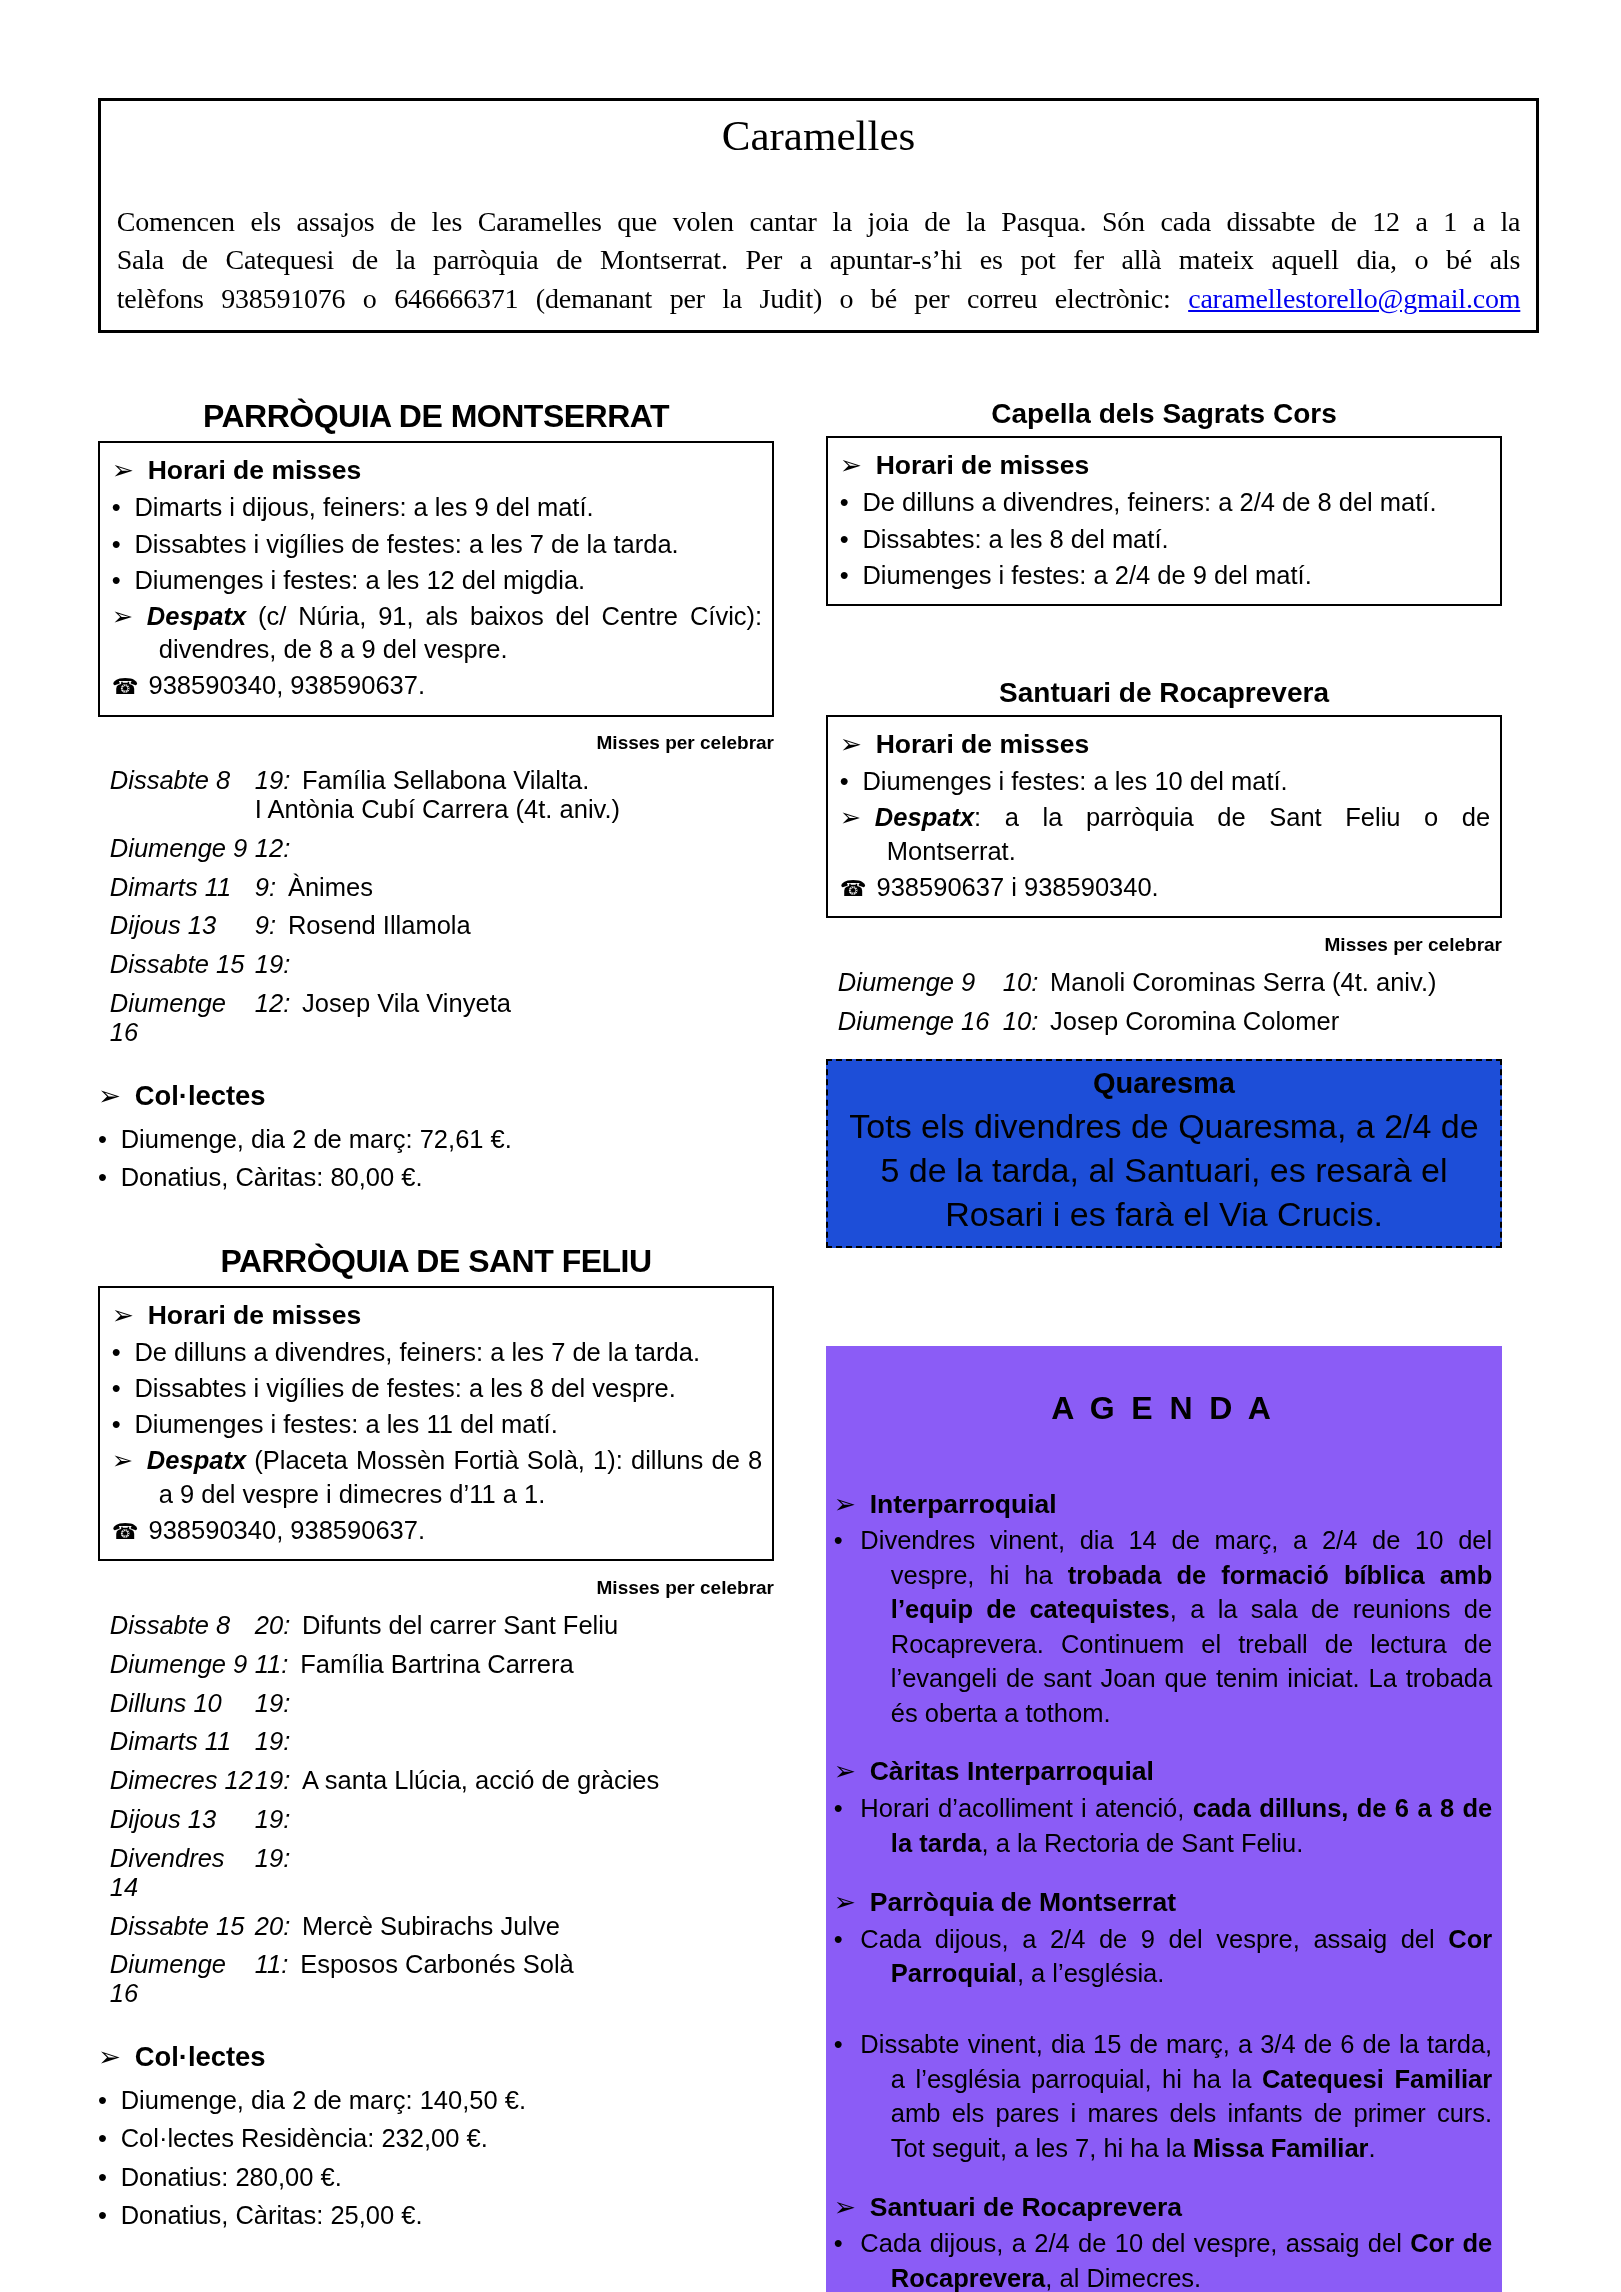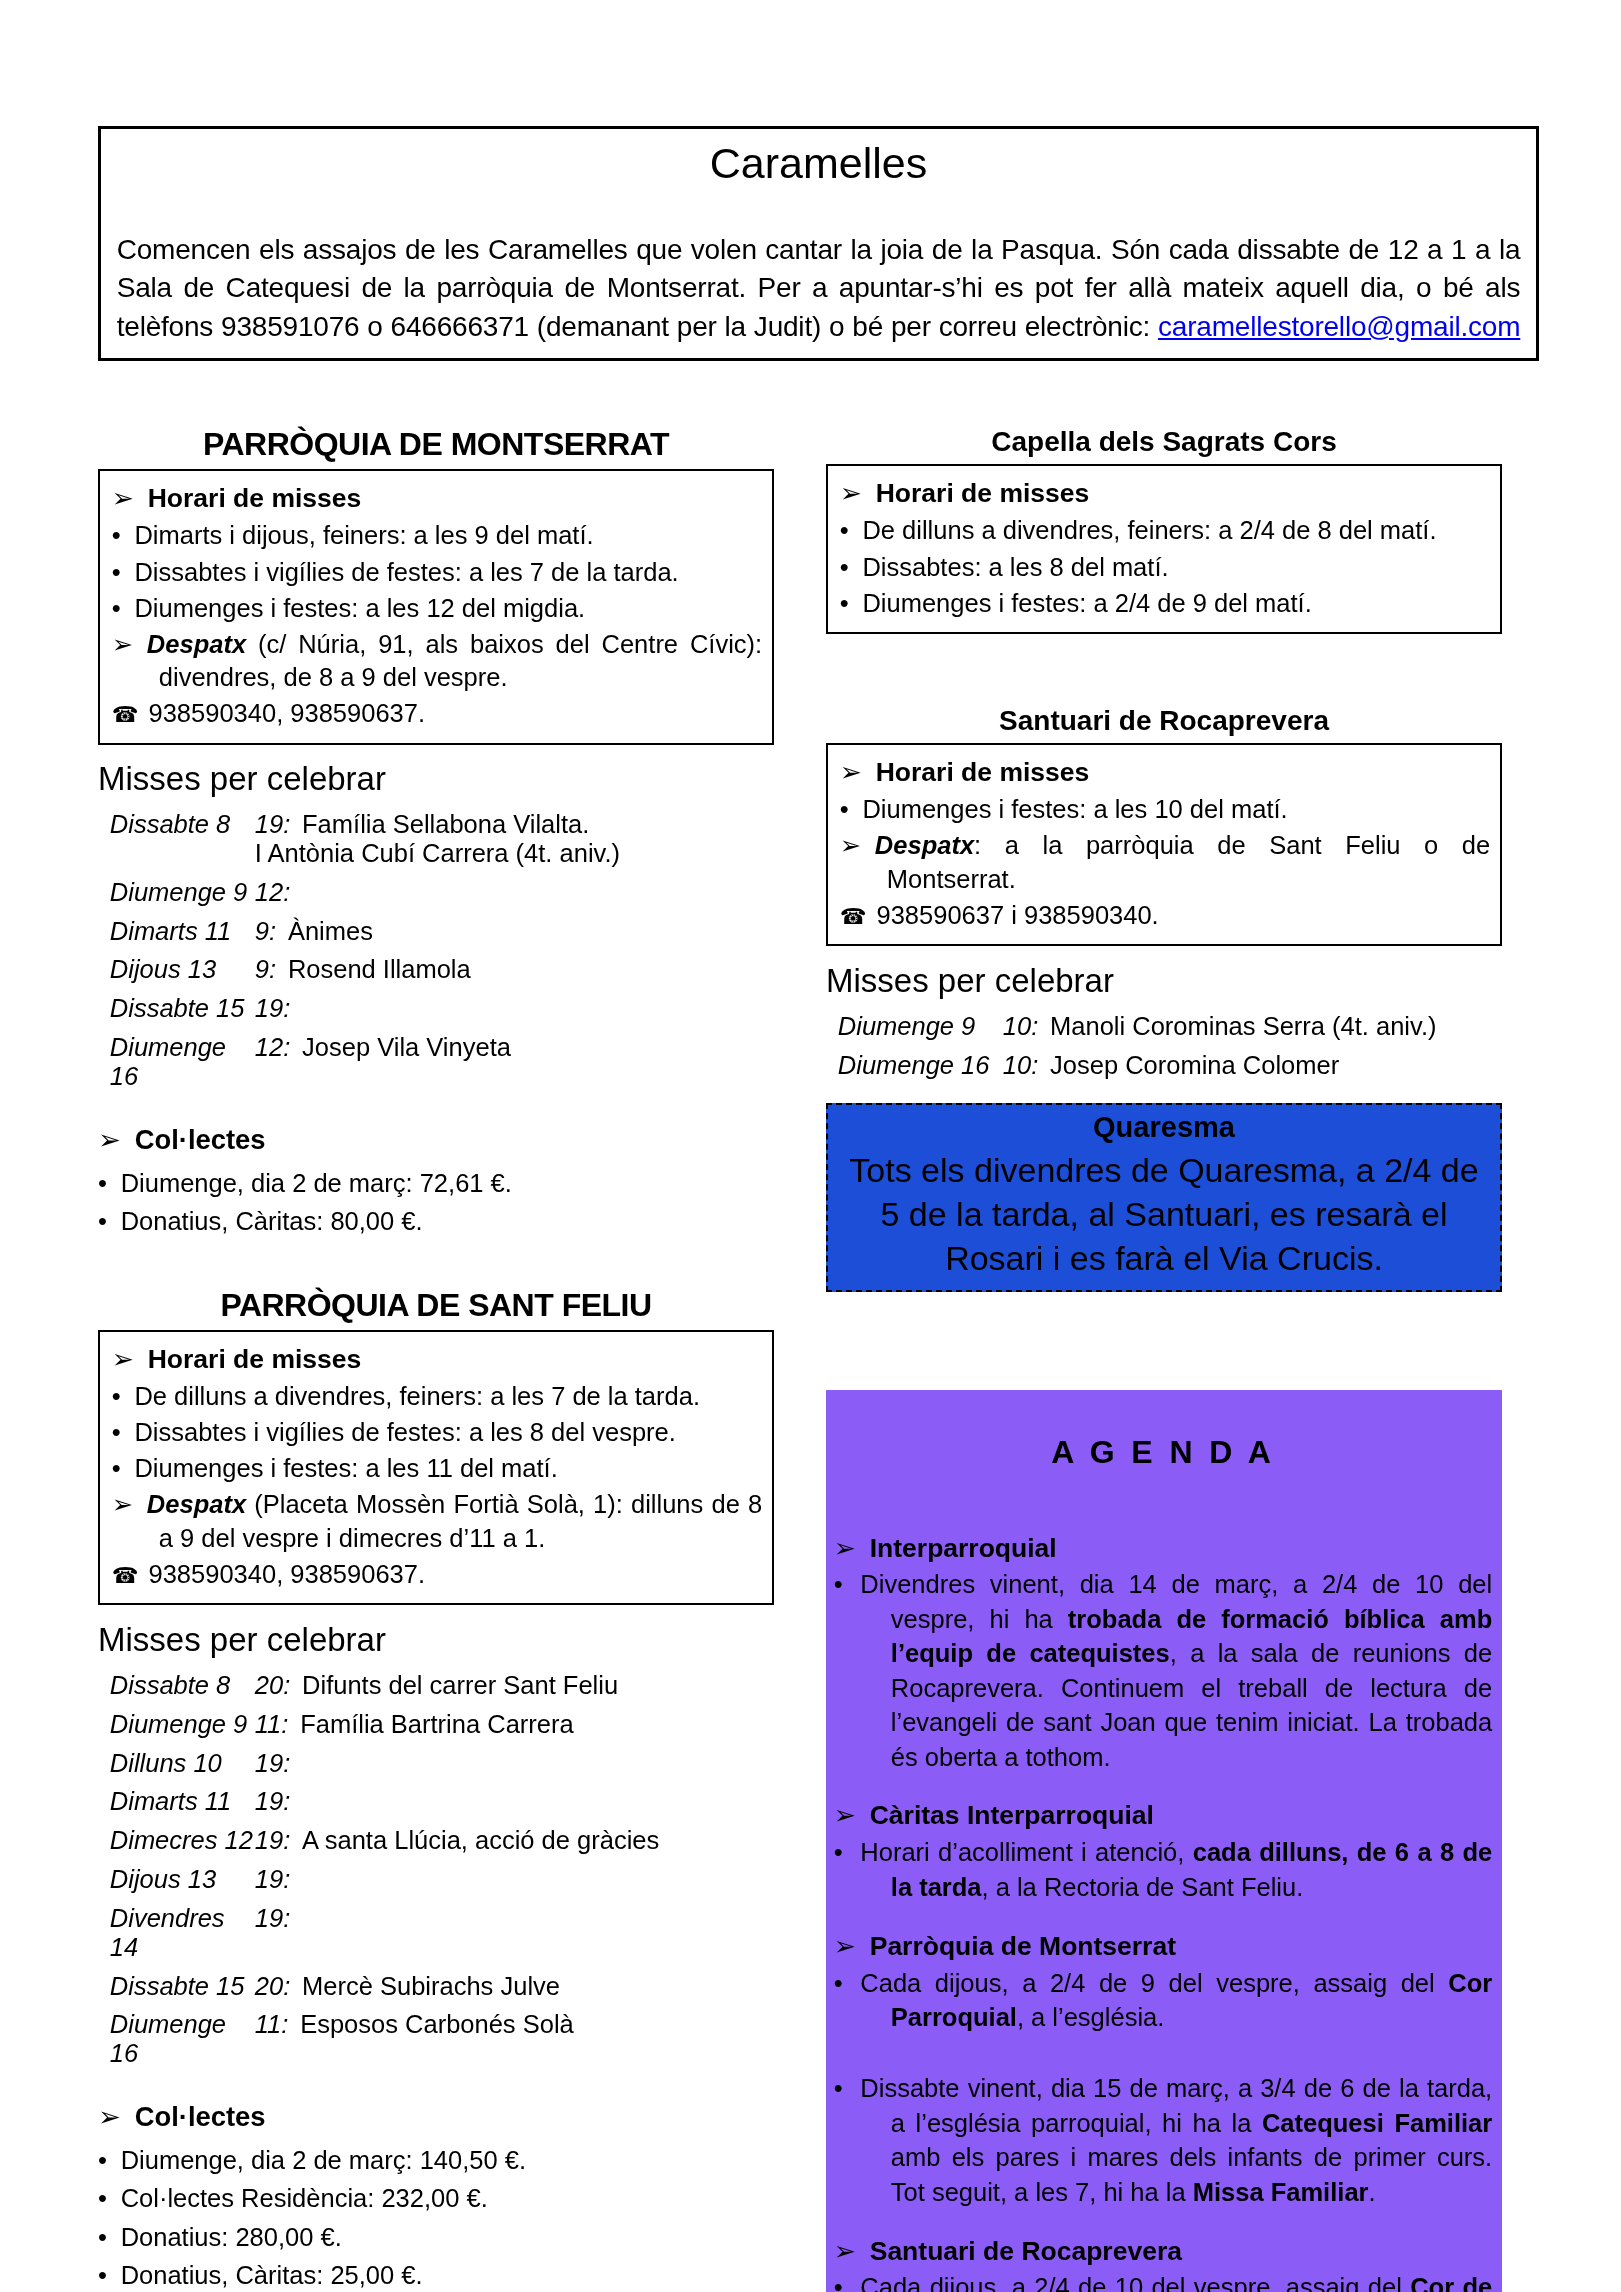--- a/index.html
+++ b/index.html
@@ -16,22 +16,21 @@
     box-sizing: border-box;
     width: 1621px; height: 2293px;
     padding: 98px 82px 0 98px;
   }
 
   
   .intro-box {
     border: 3.9px solid #000;
     box-sizing: border-box;
     padding: 5.9px 15.7px 11.8px 15.7px;
-    font-family: Liberation Sans, sans-serif;
-    margin-top: 28px;
+    font-family: Liberation Serif, serif;
   }
   .intro-title {
     text-align: center;
     font-size: 43px;
     margin: 3.9px 0 43px 0;
   }
   .intro-line {
     font-size: 28px;
     line-height: 1.38;
     text-align: justify;
@@ -65,21 +64,21 @@
   .blt { margin-right: 13.7px; }
   .bline { margin: 2.9px 0; padding-left: 29px; text-indent: -29px; }
   .despatx-line {
     margin: 2.9px 0; padding-left: 47px; text-indent: -47px;
     text-align: justify;
   }
   .despatx-line b i { letter-spacing: 0; }
   .phone-line { margin: 2.9px 0; }
   .phone-ic { font-size: 21.6px; margin-right: 9.8px; }
 
-  .mass-h { font-size: 33px; font-weight: normal; text-align: left; margin: 15.7px 0 11.8px 0; }
+  .mass-h { font-size: 19px; font-weight: bold; text-align: right; margin: 15.7px 0 11.8px 0; }
   .mass-row { display: flex; font-size: 25.5px; margin-bottom: 9.8px; padding-left: 11.8px; }
   .mass-day { flex: 0 0 145px; font-style: italic; }
   .mass-detail { flex: 1; }
   .mass-time { font-style: italic; margin-right: 11.8px; }
   .mass-text { white-space: pre-line; }
 
   .collectes { margin-top: 33px; }
   .collectes .sub-line { font-size: 27.4px; margin-bottom: 7.8px; }
   .collectes .bline { font-size: 25.5px; line-height: 1.5; margin: 0; }
 

